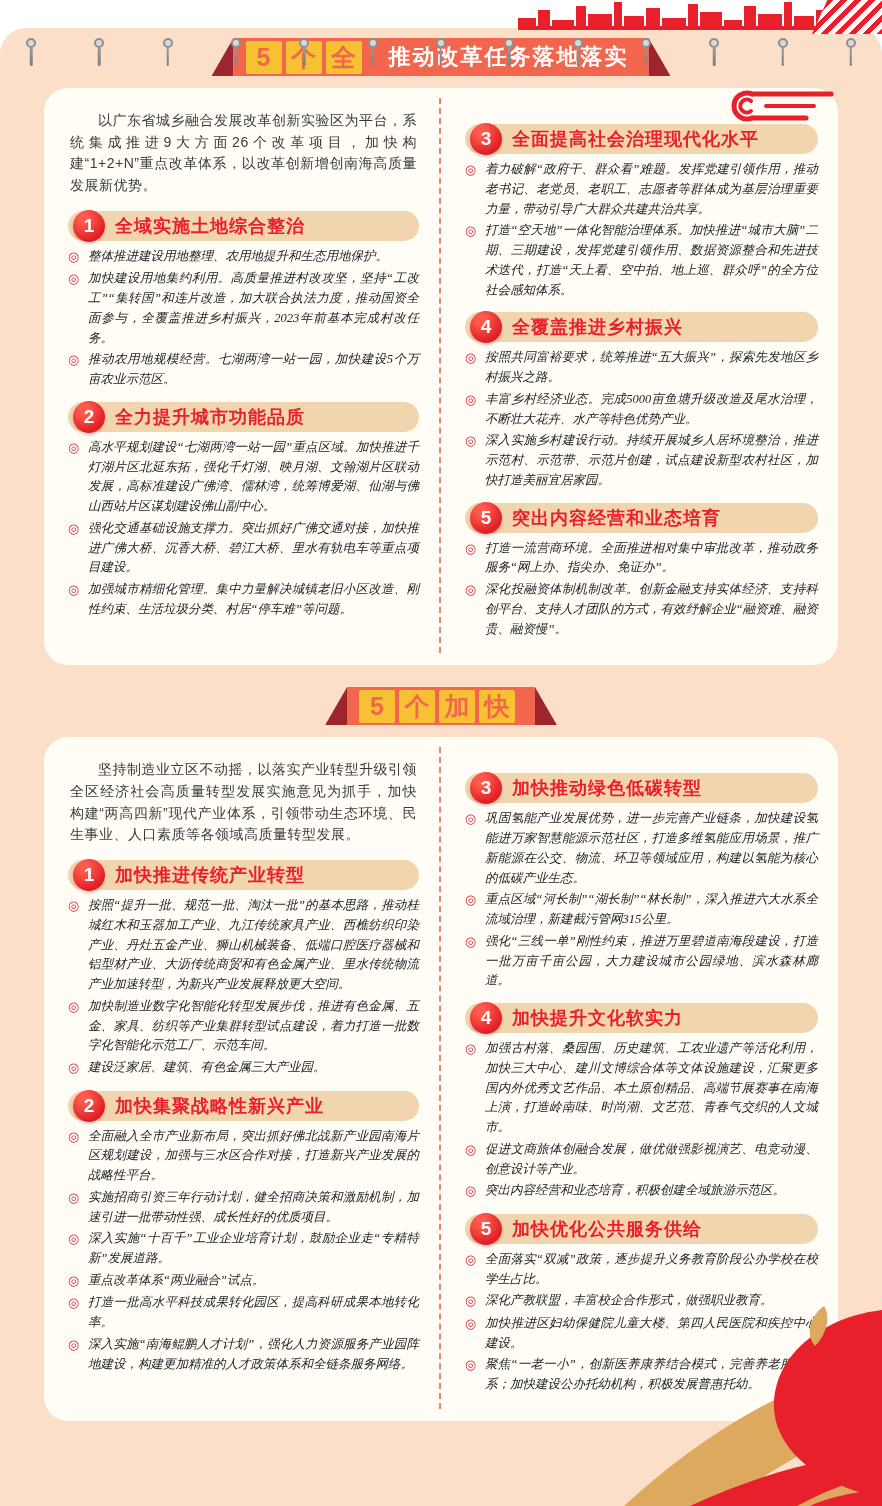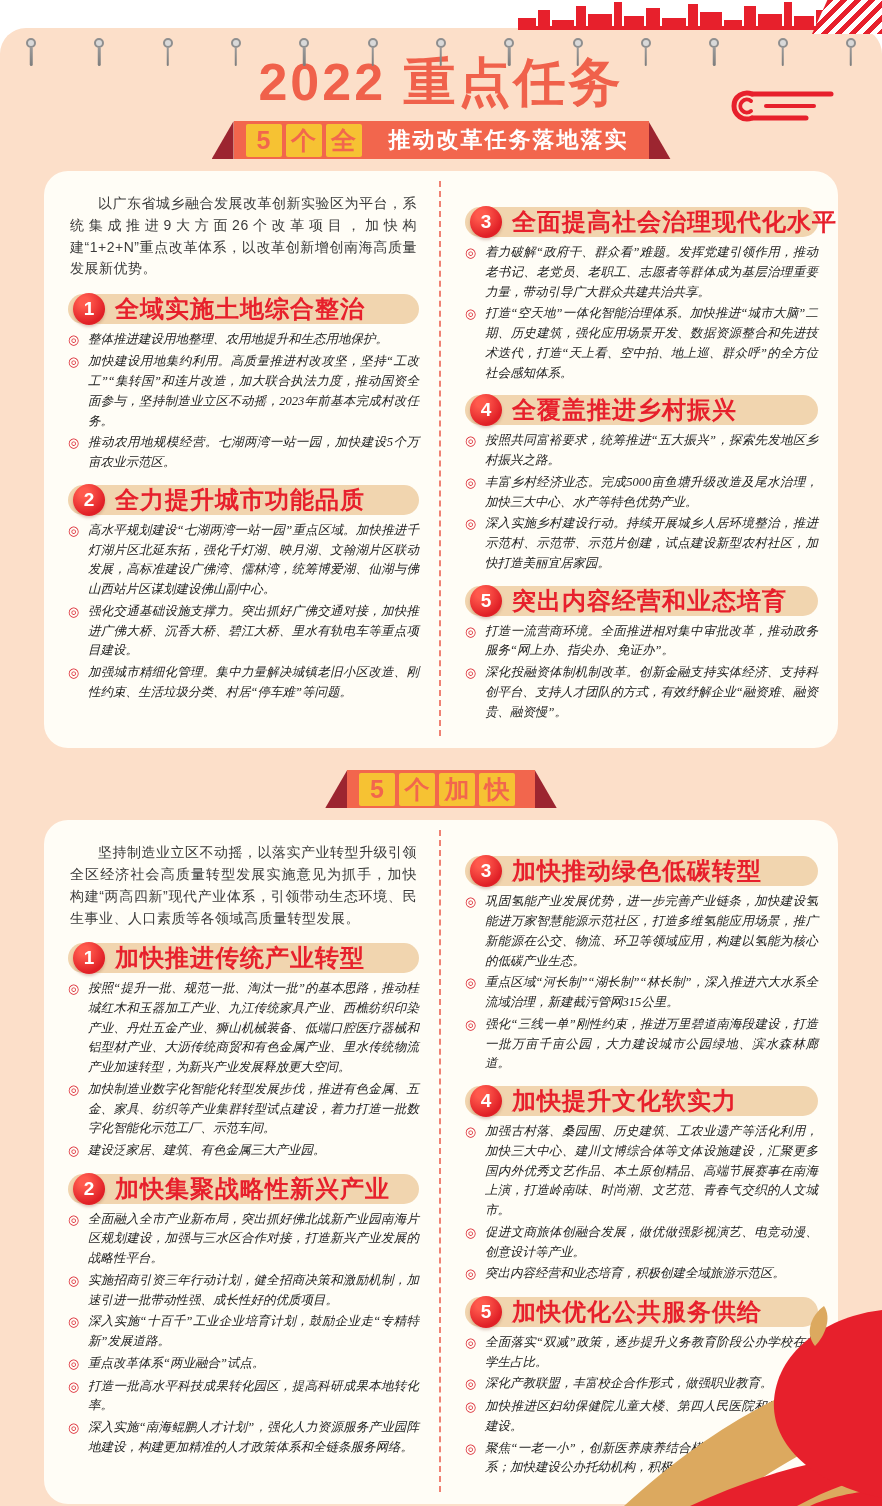--- a/index.html
+++ b/index.html
@@ -75,21 +75,21 @@
     display:flex; align-items:center; margin:12px 0 6px;
   }
   .sec-num {
     width:32px; height:32px; border-radius:50%;
     background:radial-gradient(circle at 35% 28%, #ff5a4d 15%, #e01f26 70%);
     color:#ffffff; font-weight:bold; font-size:19px;
     display:flex; align-items:center; justify-content:center;
     margin:-2px 10px -2px 5px; box-shadow:0 2px 3px rgba(120,40,20,0.25);
     flex:0 0 32px;
   }
-  .sec-title { color:#e7202c; font-size:24px; font-weight:bold; letter-spacing:1px; white-space:nowrap; }
+  .sec-title { color:#e7202c; font-size:18px; font-weight:bold; letter-spacing:1px; white-space:nowrap; }
   .bullets { list-style:none; margin:4px 0 0; padding:0; }
   .bullet {
     display:flex; font-family:"Liberation Serif", serif;
     font-size:12.5px; line-height:1.58; color:#222222; text-align:justify; margin:2px 0;
   }
   .bullet-marker { color:#da2430; flex:0 0 20px; font-size:13px; }
   .bullet-text { flex:1;font-style:italic; }
   
   .bottom-decor { position:absolute; right:0; bottom:0; width:310px; height:200px; z-index:6; }
 </style>
@@ -144,21 +144,20 @@
     <svg class="cloud" viewBox="0 0 118 32" aria-hidden="true">
       <g stroke="#e7202c" stroke-linecap="round" fill="none">
         <path d="M34 4 A 13 13 0 1 0 34 28" stroke-width="5"></path>
         <path d="M33 11 A 6.5 6.5 0 1 0 33 21" stroke-width="4"></path>
         <line x1="34" y1="4" x2="113" y2="4" stroke-width="5"></line>
         <line x1="34" y1="28" x2="88" y2="28" stroke-width="5"></line>
         <line x1="48" y1="16" x2="96" y2="16" stroke-width="4"></line>
       </g>
     </svg>
 
-    <h1 class="title">2022 重点任务</h1>
 
     <div id="parts-host">
   <section class="part">
     <div class="banner-row">
       <div class="banner">
         <span class="banner-boxes" style="display:flex;">
                 <span class="bbox">5</span>
                 <span class="bbox">个</span>
                 <span class="bbox">全</span>
               </span>
@@ -176,21 +175,21 @@
       <span class="sec-title">全域实施土地综合整治</span>
     </div>
     <ul class="bullets">
   <li class="bullet">
     <span class="bullet-marker">◎</span>
     <span class="bullet-text">整体推进建设用地整理、农用地提升和生态用地保护。</span>
   </li>
 
   <li class="bullet">
     <span class="bullet-marker">◎</span>
-    <span class="bullet-text">加快建设用地集约利用。高质量推进村改攻坚，坚持“工改工”“集转国”和连片改造，加大联合执法力度，推动国资全面参与，坚持制造业立区不动摇，2023年前基本完成村改任务。</span>
+    <span class="bullet-text">加快建设用地集约利用。高质量推进村改攻坚，坚持“工改工”“集转国”和连片改造，加大联合执法力度，推动国资全面参与，全覆盖推进乡村振兴，2023年前基本完成村改任务。</span>
   </li>
 
   <li class="bullet">
     <span class="bullet-marker">◎</span>
     <span class="bullet-text">推动农用地规模经营。七湖两湾一站一园，加快建设5个万亩农业示范区。</span>
   </li>
 </ul>
   </div>
 
   <div class="sec">
@@ -223,39 +222,39 @@
       <span class="sec-title">全面提高社会治理现代化水平</span>
     </div>
     <ul class="bullets">
   <li class="bullet">
     <span class="bullet-marker">◎</span>
     <span class="bullet-text">着力破解“政府干、群众看”难题。发挥党建引领作用，推动老书记、老党员、老职工、志愿者等群体成为基层治理重要力量，带动引导广大群众共建共治共享。</span>
   </li>
 
   <li class="bullet">
     <span class="bullet-marker">◎</span>
-    <span class="bullet-text">打造“空天地”一体化智能治理体系。加快推进“城市大脑”二期、历史建筑，强化应用场景开发、数据资源整合和先进技术迭代，打造“天上看、空中拍、地上巡、群众呼”的全方位社会感知体系。</span>
+    <span class="bullet-text">打造“空天地”一体化智能治理体系。加快推进“城市大脑”二期、三期建设，发挥党建引领作用、数据资源整合和先进技术迭代，打造“天上看、空中拍、地上巡、群众呼”的全方位社会感知体系。</span>
   </li>
 </ul>
   </div>
 
   <div class="sec">
     <div class="sec-head">
       <span class="sec-num">4</span>
       <span class="sec-title">全覆盖推进乡村振兴</span>
     </div>
     <ul class="bullets">
   <li class="bullet">
     <span class="bullet-marker">◎</span>
     <span class="bullet-text">按照共同富裕要求，统筹推进“五大振兴”，探索先发地区乡村振兴之路。</span>
   </li>
 
   <li class="bullet">
     <span class="bullet-marker">◎</span>
-    <span class="bullet-text">丰富乡村经济业态。完成5000亩鱼塘升级改造及尾水治理，加快三大中心、水产等特色优势产业。</span>
+    <span class="bullet-text">丰富乡村经济业态。完成5000亩鱼塘升级改造及尾水治理，不断壮大花卉、水产等特色优势产业。</span>
   </li>
 
   <li class="bullet">
     <span class="bullet-marker">◎</span>
     <span class="bullet-text">深入实施乡村建设行动。持续开展城乡人居环境整治，推进示范村、示范带、示范片创建，试点建设新型农村社区，加快打造美丽宜居家园。</span>
   </li>
 </ul>
   </div>
 
   <div class="sec">

